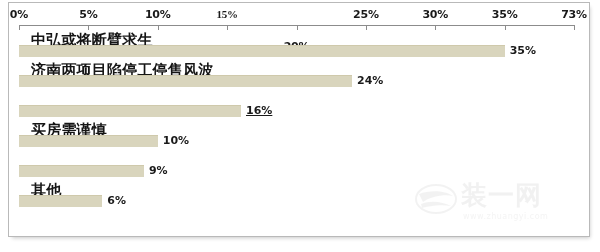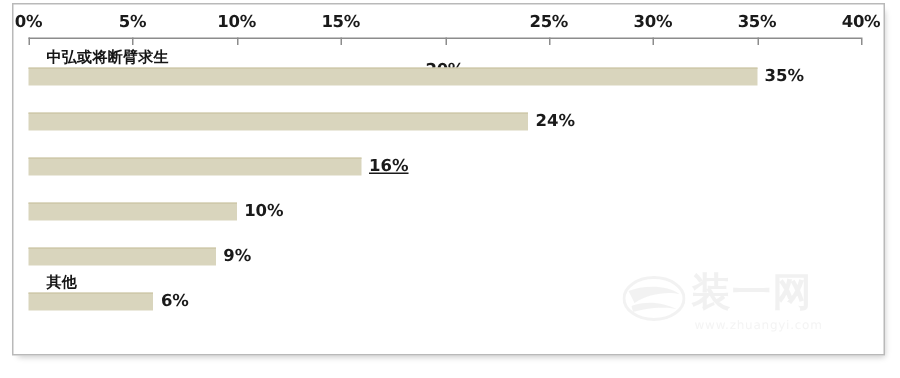--- a/index.html
+++ b/index.html
@@ -67,21 +67,21 @@
   .row {
     position: absolute;
     left: 10px;
     right: 0;
     height: 30px;
   }
   .cat-label {
     position: absolute;
     left: 12px;
     top: 0px;
-    font-size: 10px;
+    font-size: 15px;
     font-weight: bold;
     color: #151515;
     white-space: nowrap;
     letter-spacing: 0.2px;
   }
   .bar {
     position: absolute;
     left: 0;
     top: 14px;
     height: 11px;
@@ -144,48 +144,50 @@
     <div id="axis"></div>
 
     <div id="ticks-layer">
         <div class="tick" style="left: 10px;"></div>
         <div class="tick-label" style="left: 10px;">0%</div>
         <div class="tick" style="left: 79.375px;"></div>
         <div class="tick-label" style="left: 79.375px;">5%</div>
         <div class="tick" style="left: 148.75px;"></div>
         <div class="tick-label" style="left: 148.75px;">10%</div>
         <div class="tick" style="left: 218.125px;"></div>
-        <div class="tick-label" style="left: 218.125px;">15%</div>
+        <div class="tick-label" style="left: 218.125px; font-family: Liberation Serif, serif;">15%</div>
         <div class="tick" style="left: 287.5px;"></div>
         <div class="tick-label" style="left: 287.5px; margin-top: 32px;">20%</div>
         <div class="tick" style="left: 356.875px;"></div>
         <div class="tick-label" style="left: 356.875px;">25%</div>
         <div class="tick" style="left: 426.25px;"></div>
         <div class="tick-label" style="left: 426.25px;">30%</div>
         <div class="tick" style="left: 495.625px;"></div>
         <div class="tick-label" style="left: 495.625px;">35%</div>
         <div class="tick" style="left: 565px;"></div>
-        <div class="tick-label" style="left: 565px;">40%</div>
+        <div class="tick-label" style="left: 565px;">73%</div>
       </div>
 
     <div id="rows-layer">
         <div class="row" style="top: 28px;">
           <div class="cat-label">中弘或将断臂求生</div>
           <div class="bar" style="width: 485.625px; background: rgb(217, 213, 189);"></div>
           <div class="bar-value" style="left: 490.625px;">35%</div>
         </div>
         <div class="row" style="top: 58px;">
+          <div class="cat-label">济南两项目陷停工停售风波</div>
           <div class="bar" style="width: 333px; background: rgb(217, 213, 189);"></div>
           <div class="bar-value" style="left: 338px;">24%</div>
         </div>
         <div class="row" style="top: 88px;">
           <div class="bar" style="width: 222px; background: rgb(217, 213, 189);"></div>
           <div class="bar-value" style="left: 227px; text-decoration: underline;">16%</div>
         </div>
         <div class="row" style="top: 118px;">
+          <div class="cat-label">买房需谨慎</div>
           <div class="bar" style="width: 138.75px; background: rgb(217, 213, 189);"></div>
           <div class="bar-value" style="left: 143.75px;">10%</div>
         </div>
         <div class="row" style="top: 148px;">
           <div class="bar" style="width: 124.875px; background: rgb(217, 213, 189);"></div>
           <div class="bar-value" style="left: 129.875px;">9%</div>
         </div>
         <div class="row" style="top: 178px;">
           <div class="cat-label">其他</div>
           <div class="bar" style="width: 83.25px; background: rgb(217, 213, 189);"></div>

